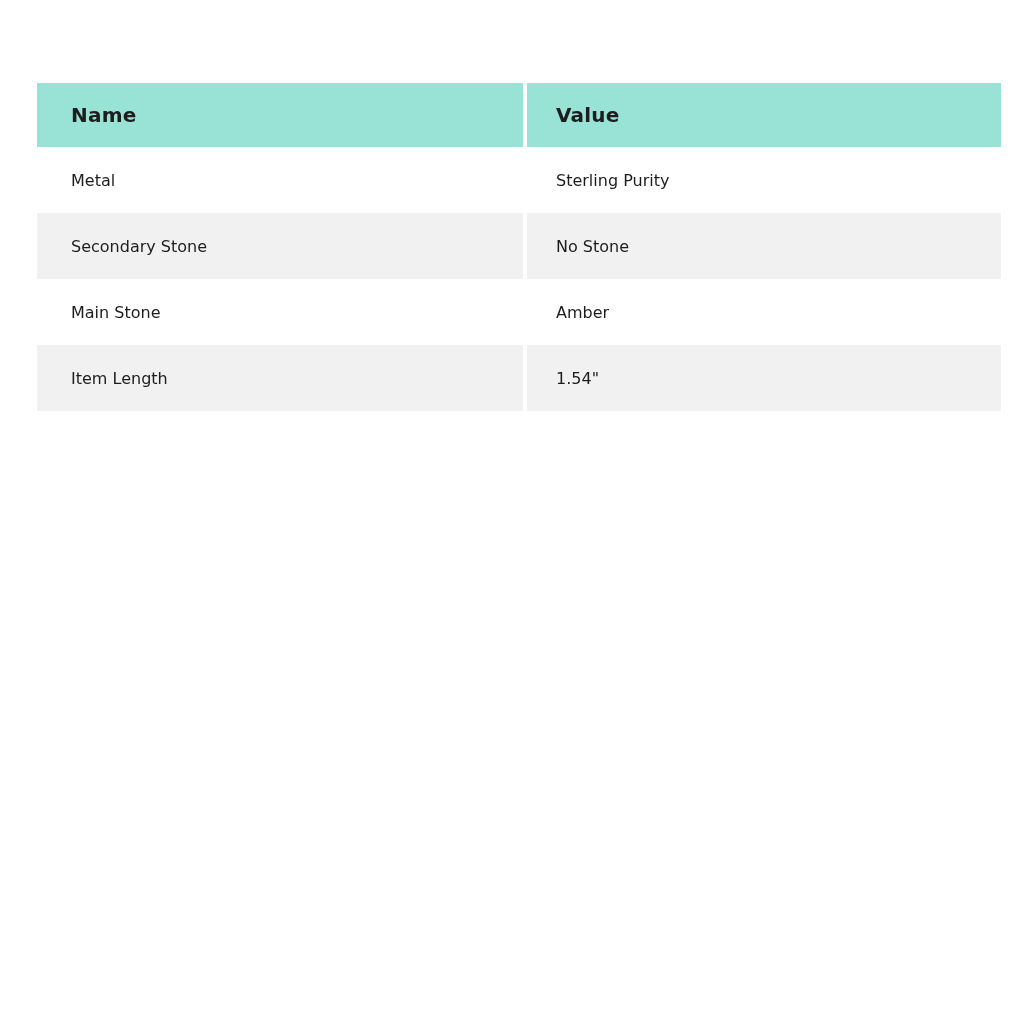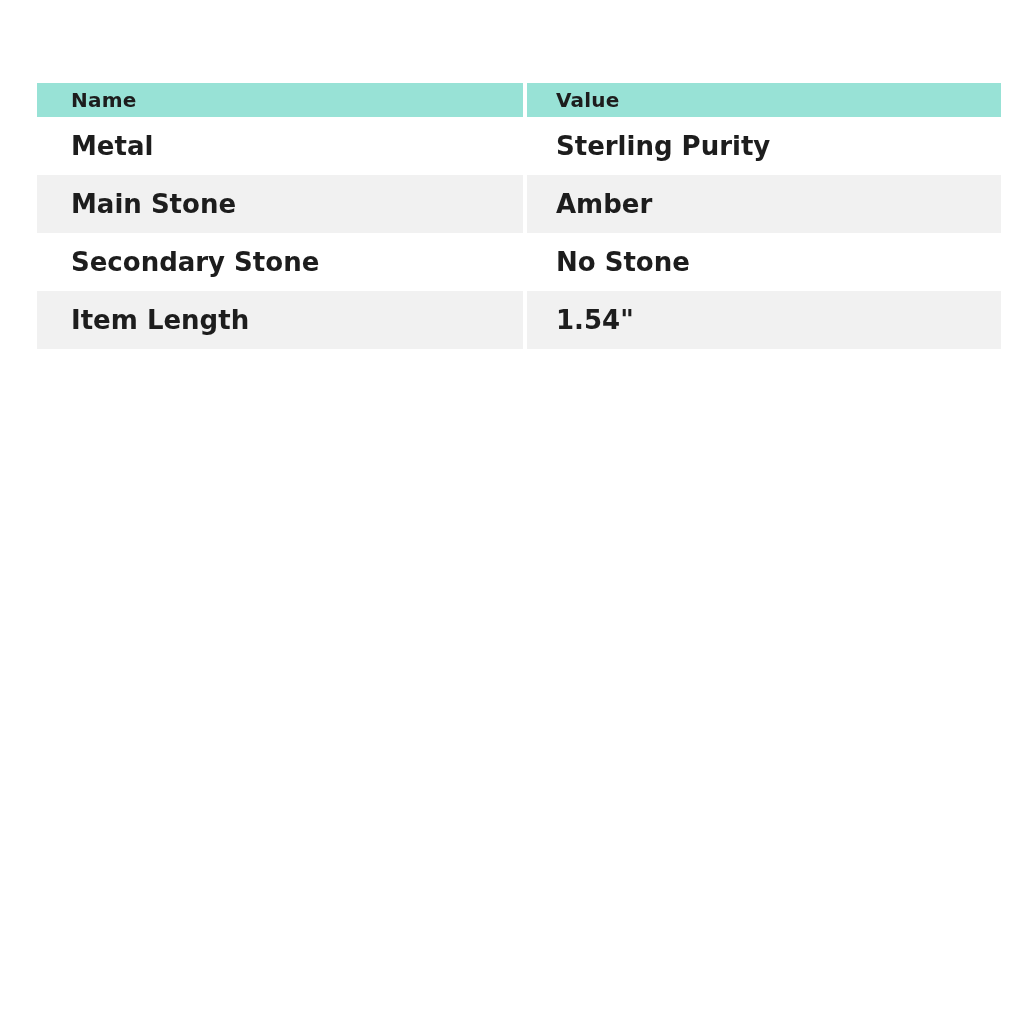--- a/index.html
+++ b/index.html
@@ -32,29 +32,29 @@
   th, td {
     text-align: left;
     vertical-align: middle;
     overflow: hidden;
     white-space: nowrap;
   }
   col.name-col  { width: 490px; }
   col.value-col { width: 474px; }
   thead th {
     background: var(--header-bg);
-    height: 34px;
+    height: 64px;
     font-size: 20px;
     font-weight: 700;
     letter-spacing: 0.2px;
   }
   tbody td {
-    height: 58px;
-    font-size: 26px;
-    font-weight: 700;
+    height: 66px;
+    font-size: 16px;
+    font-weight: 400;
     background: #ffffff;
   }
   tbody tr:nth-child(even) td {
     background: var(--row-alt-bg);
   }
   th.name-cell, td.name-cell {
     padding-left: 34px;
     border-right: 4px solid #ffffff;
   }
   th.value-cell, td.value-cell {
@@ -77,27 +77,27 @@
       </tr>
     </thead>
     <tbody id="rows">
   <tr>
     <td class="name-cell">Metal</td>
     <td class="value-cell">Sterling Purity</td>
   </tr>
 
 
   <tr>
-    <td class="name-cell">Main Stone</td>
-    <td class="value-cell">Amber</td>
+    <td class="name-cell">Secondary Stone</td>
+    <td class="value-cell">No Stone</td>
   </tr>
 
   <tr>
-    <td class="name-cell">Secondary Stone</td>
-    <td class="value-cell">No Stone</td>
+    <td class="name-cell">Main Stone</td>
+    <td class="value-cell">Amber</td>
   </tr>
 
 
   <tr>
     <td class="name-cell">Item Length</td>
     <td class="value-cell">1.54"</td>
   </tr>
 
 
 </tbody>

